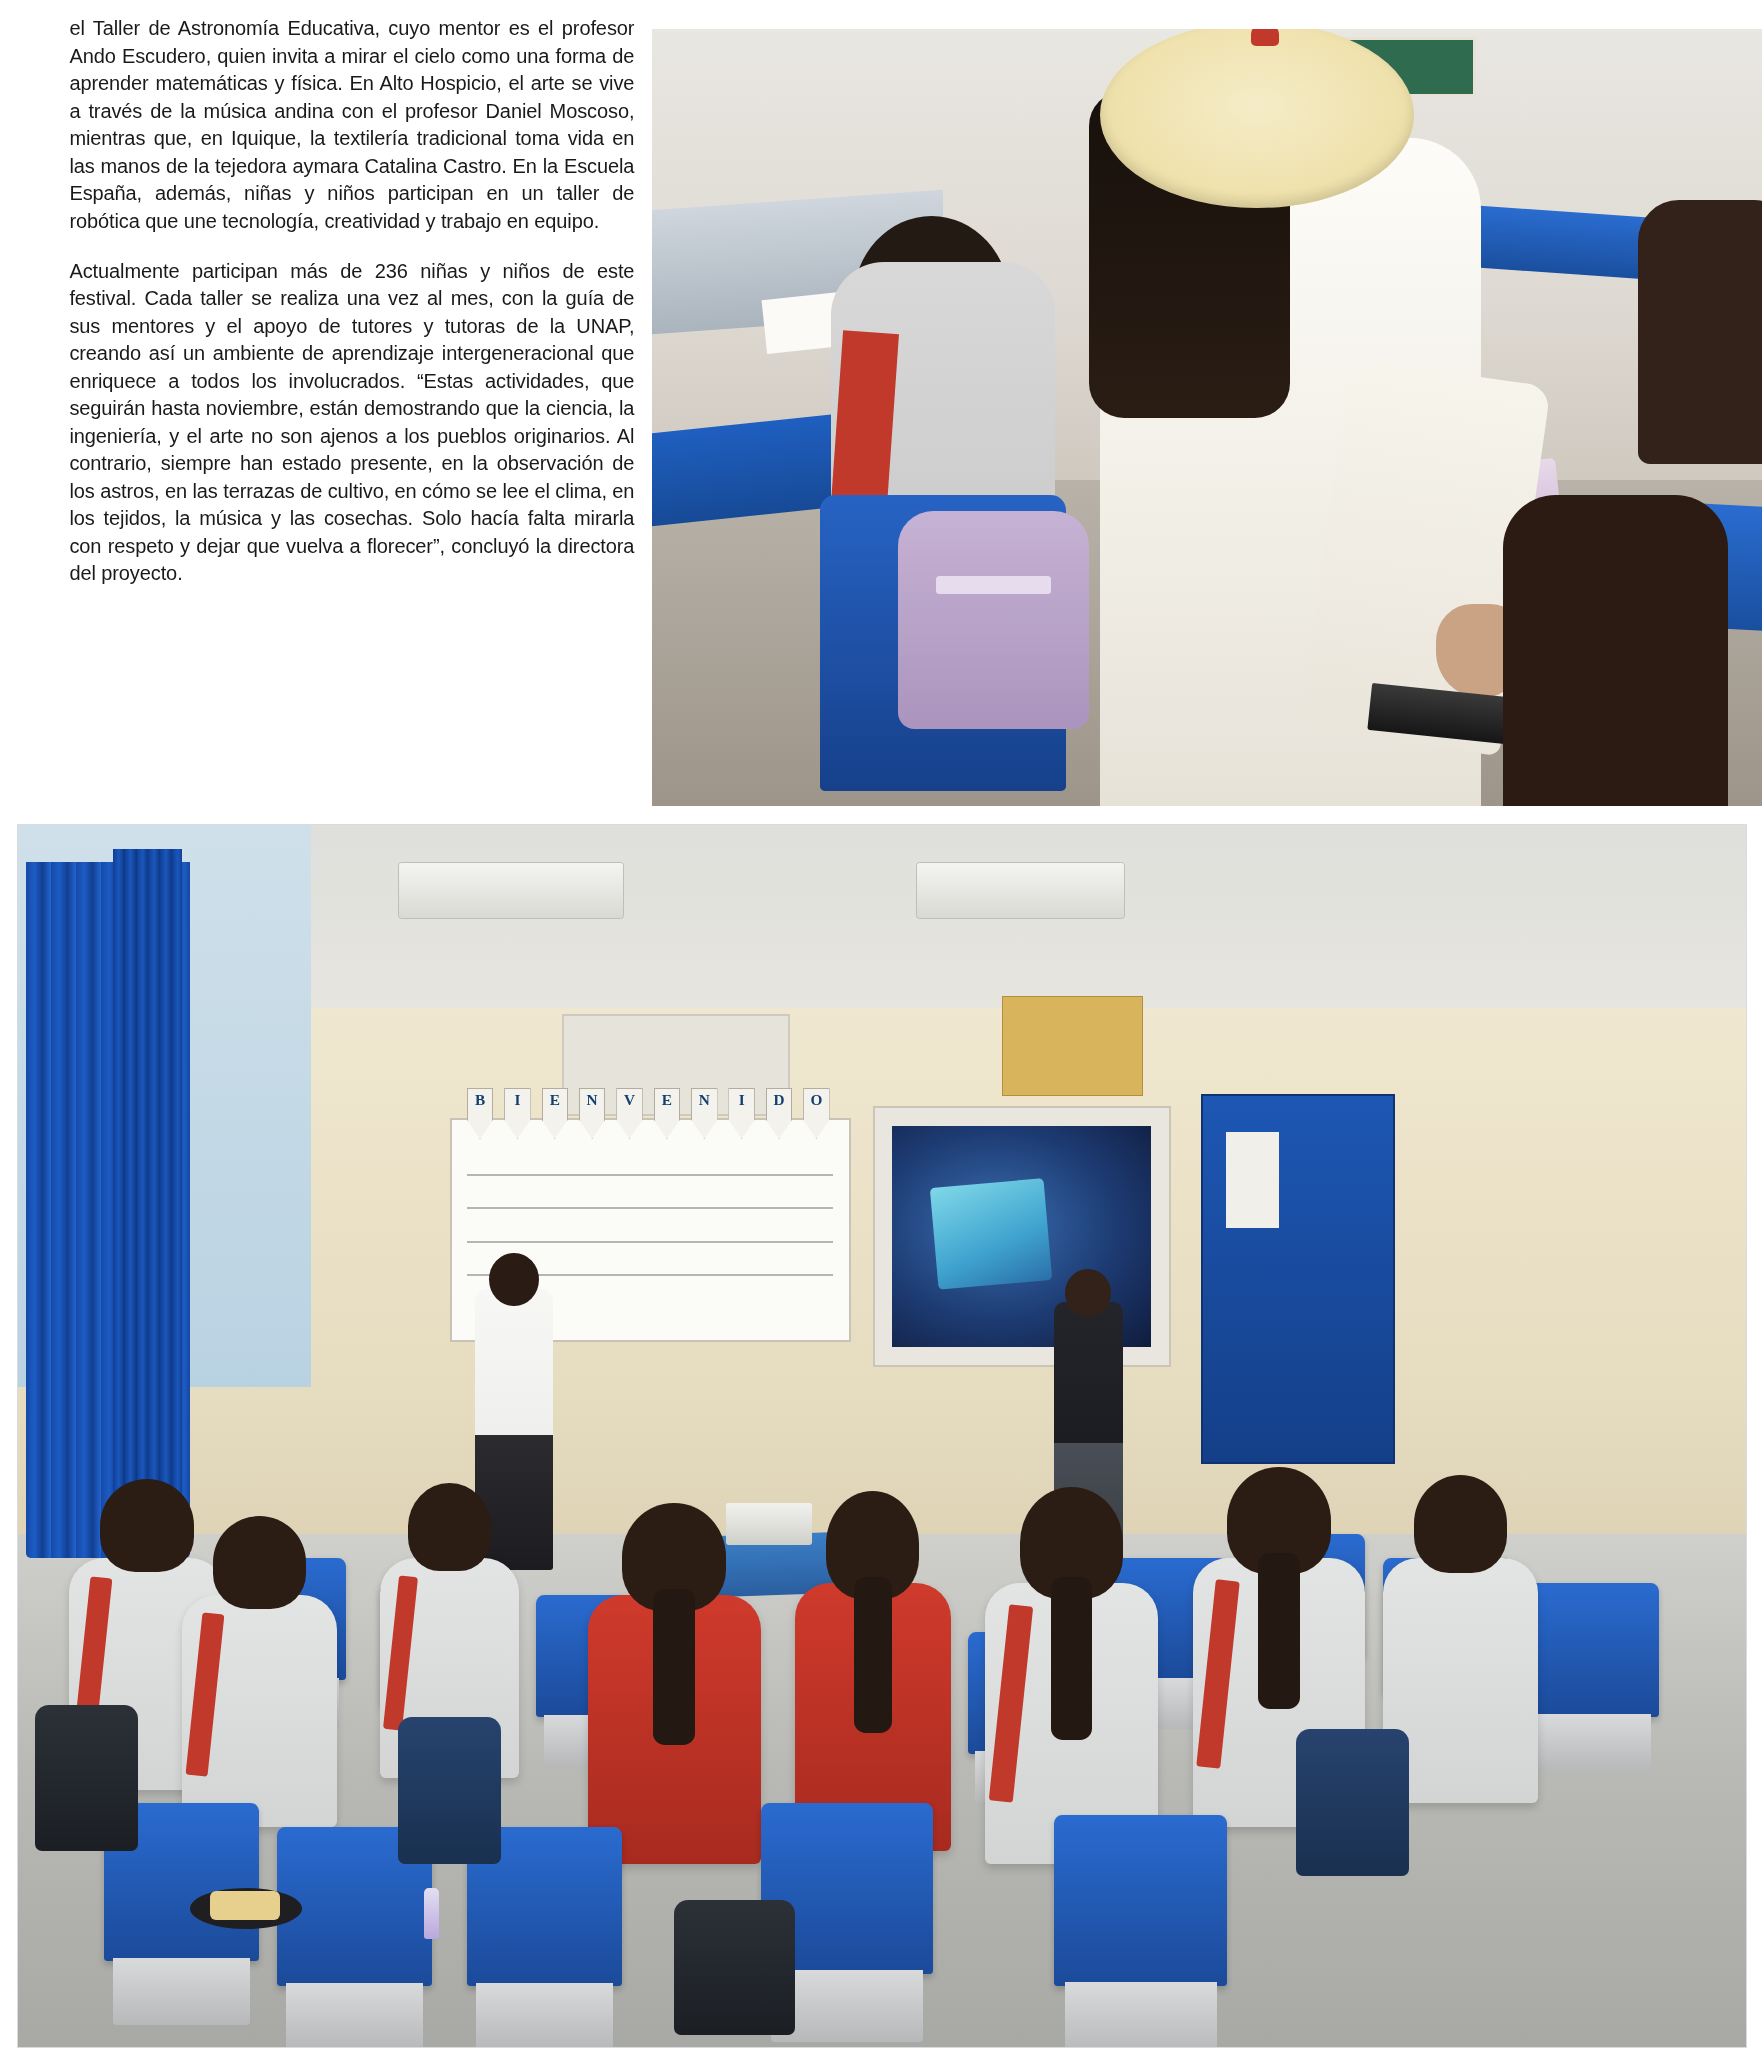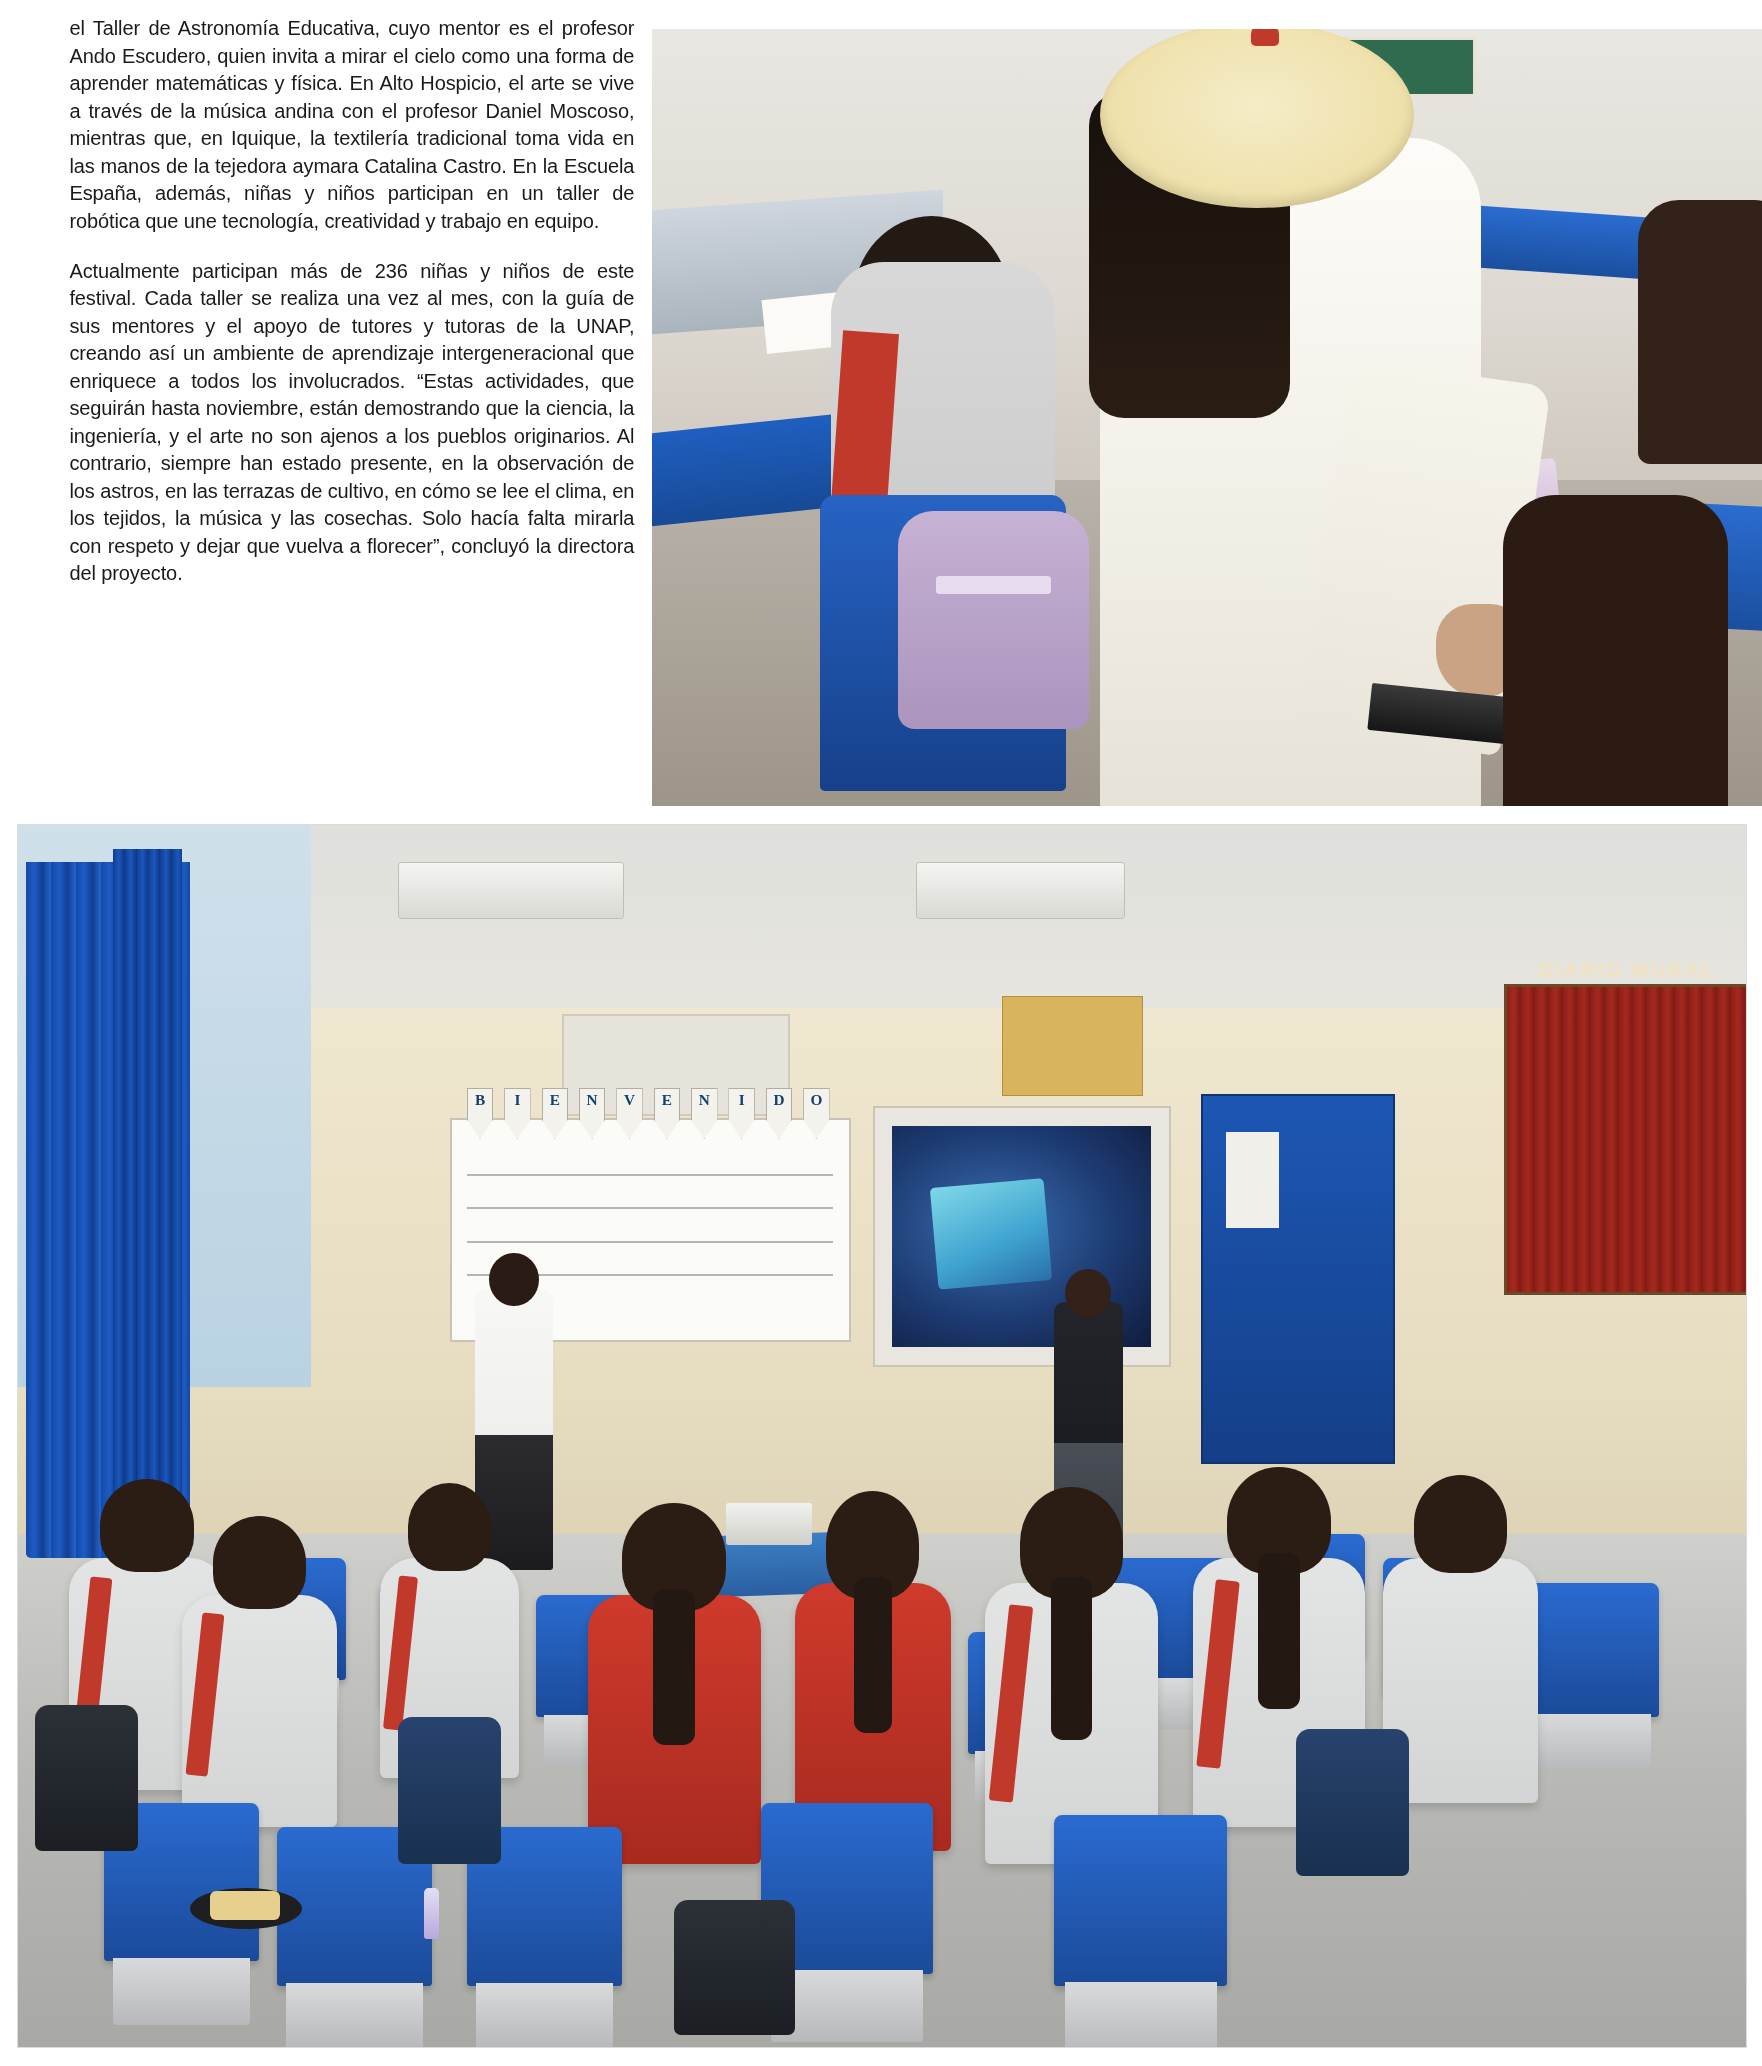--- a/index.html
+++ b/index.html
@@ -465,23 +465,20 @@
         <span>D</span>
         <span>O</span>
       </div>
 
       <div class="b-screenframe">
         <div class="b-screen"></div>
       </div>
 
       <div class="b-door"></div>
 
-      <div class="b-mural">
-        <div class="b-mural-label">DIARIO MURAL</div>
-      </div>
 
       <div class="b-presenter"></div>
       <div class="b-presenter-head"></div>
       <div class="b-teacher2"></div>
       <div class="b-teacher2-head"></div>
 
       <div class="b-table"></div>
       <div class="b-projector"></div>
 
       <div class="chair" style="left:12%; top:60%; width:7%; height:10%;"></div>

